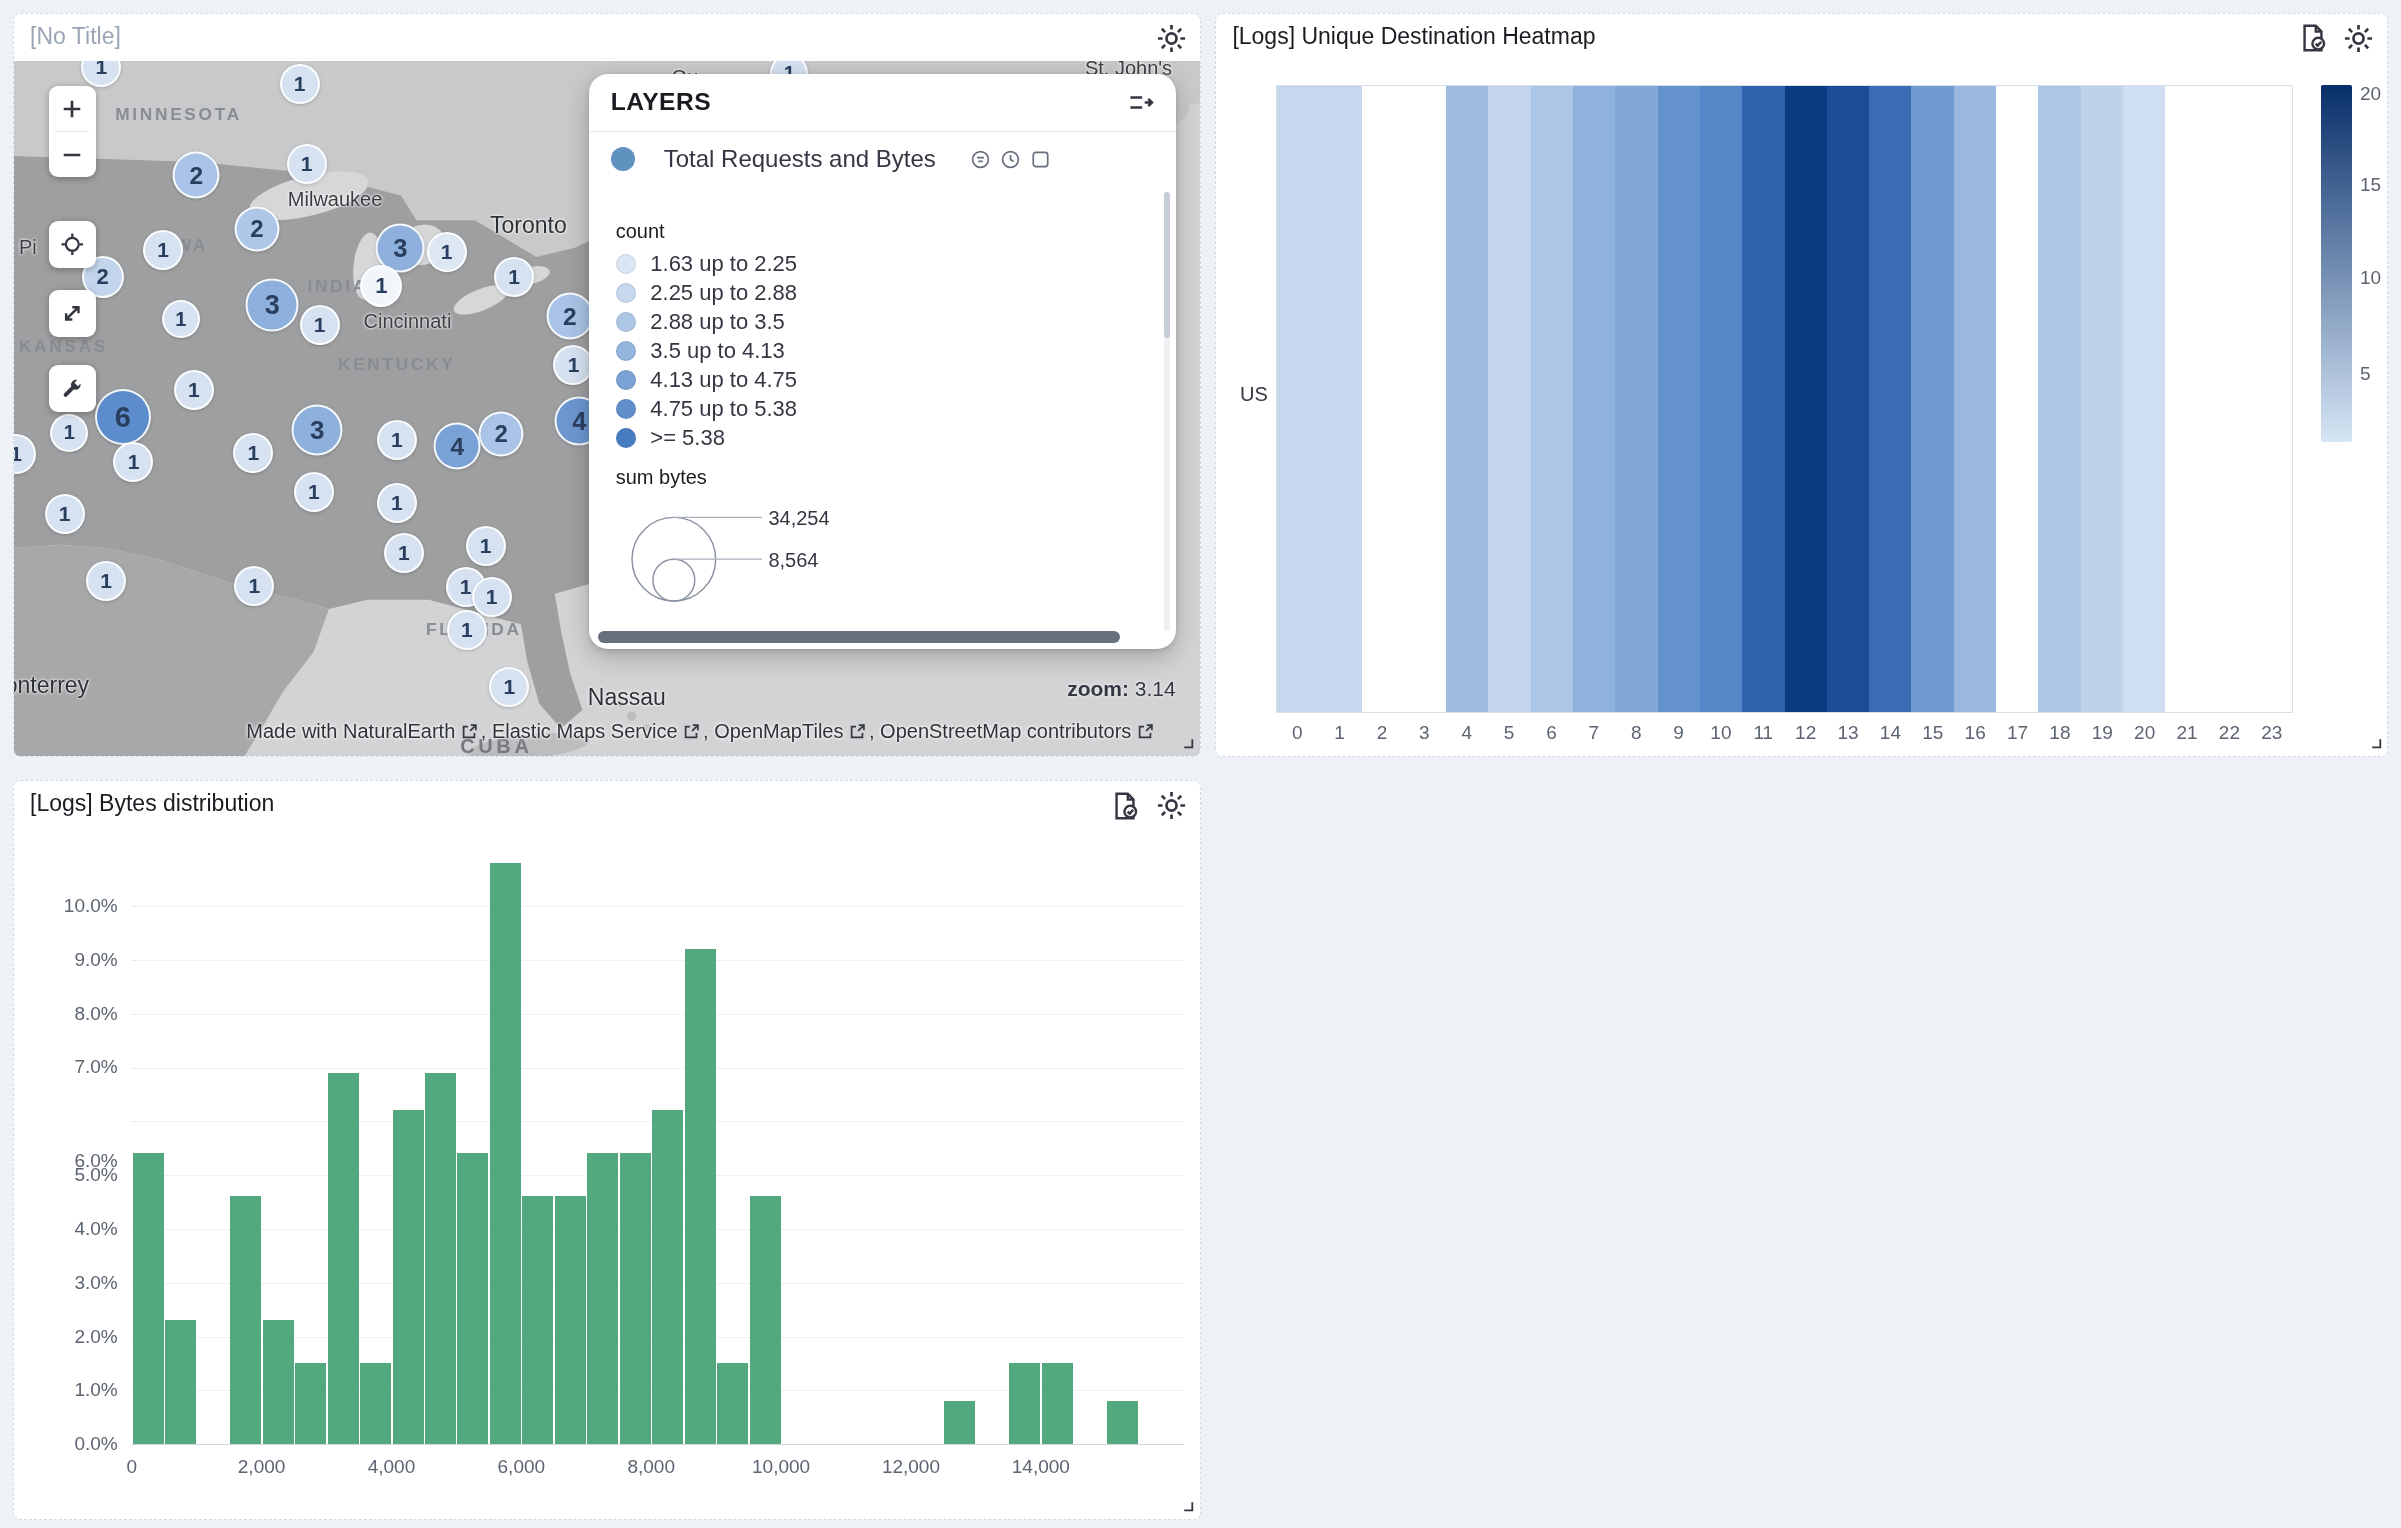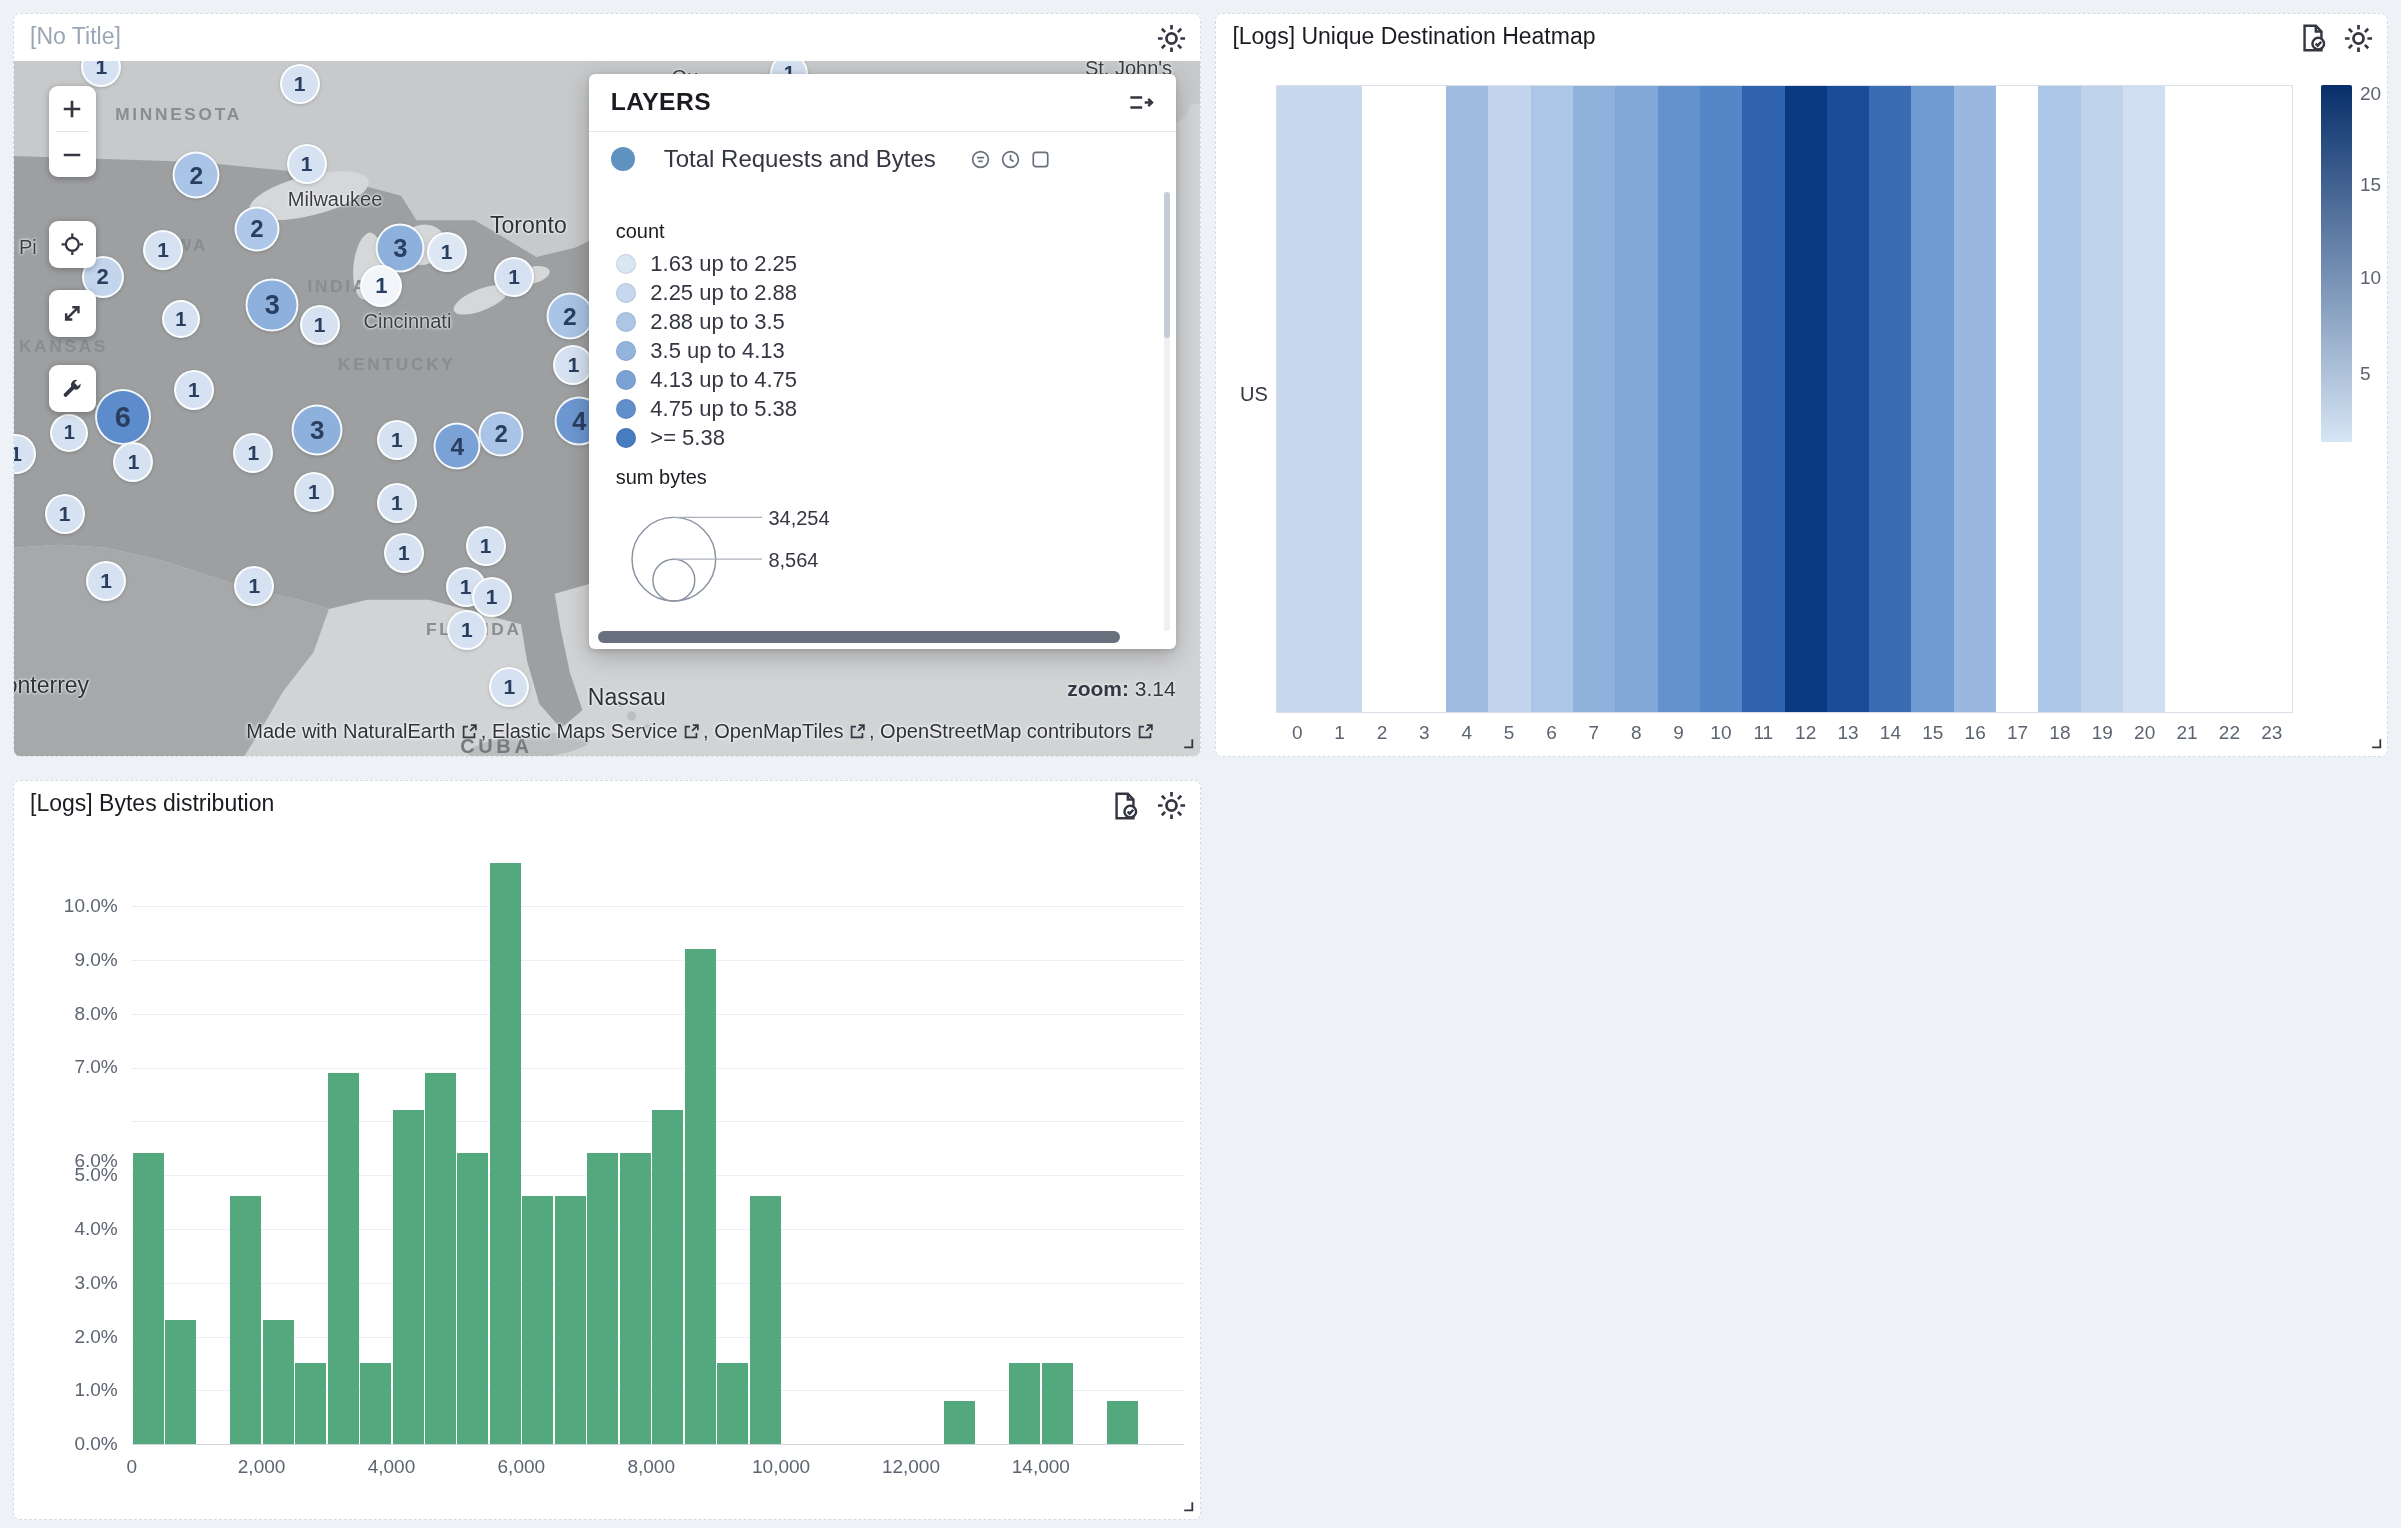--- a/index.html
+++ b/index.html
@@ -27,21 +27,21 @@
   .tb-group{position:absolute;left:35px;width:47px;background:#fff;border-radius:9px;box-shadow:0 1.8px 6.4px rgba(0,0,0,.28);display:flex;flex-direction:column;align-items:center;z-index:10}
   .tb-divider{width:33px;height:0.9px;background:#e2e6ec}
   .tb-btn{width:47px;height:45px;display:flex;align-items:center;justify-content:center;background:none;border:none;cursor:pointer}
   .tb-single{position:absolute;left:35px;width:47px;height:47px;background:#fff;border:none;border-radius:9px;box-shadow:0 1.8px 6.4px rgba(0,0,0,.28);display:flex;align-items:center;justify-content:center;cursor:pointer;z-index:10}
   .zoom-ind{position:absolute;right:24px;bottom:55px;font-size:21px;color:#343741;z-index:8;text-shadow:0 0 3.6px #fff}
   .zoom-ind .zl{font-weight:700}
   .attribution{position:absolute;left:58%;bottom:12.7px;transform:translateX(-50%);font-size:20px;color:#2f3237;white-space:nowrap;display:flex;align-items:center;z-index:8;text-shadow:0 0 4.5px #fff,0 0 2.7px #fff}
   .attribution svg{margin:0 2.7px 0 5.5px}
 
   
-  .layers-popup{position:absolute;left:575px;top:60px;width:587px;height:575px;background:#fff;border-radius:6px;box-shadow:0 7.3px 24px rgba(0,0,0,.22),0 1.8px 5.5px rgba(0,0,0,.12);z-index:20;overflow:hidden}
+  .layers-popup{position:absolute;left:575px;top:60px;width:587px;height:575px;background:#fff;border-radius:19px;box-shadow:0 7.3px 24px rgba(0,0,0,.22),0 1.8px 5.5px rgba(0,0,0,.12);z-index:20;overflow:hidden}
   .lp-header{display:flex;justify-content:space-between;align-items:center;height:58px;padding:0 18px 0 22px;border-bottom:0.9px solid #e3e8ef}
   .lp-title{font-size:24.6px;font-weight:700;color:#1a1c21;letter-spacing:0.5px}
   .lp-layer-row{display:flex;align-items:center;height:55px;padding:0 22px;gap:29px}
   .lp-dot{width:24px;height:24px;border-radius:50%;flex:0 0 auto}
   .lp-layer-label{font-size:24px;color:#343741}
   .lp-layer-icons{display:flex;align-items:center;gap:9px;margin-left:5.5px}
   .lp-content{position:relative;padding:33px 0 0 27px}
   .lp-sec-title{font-size:20px;font-weight:400;color:#1a1c21;margin-bottom:7.3px}
   .lp-sec-title.sum{margin-top:12.7px;margin-bottom:1.8px}
   .legend-row{display:flex;align-items:center;gap:14.6px;height:29px}

